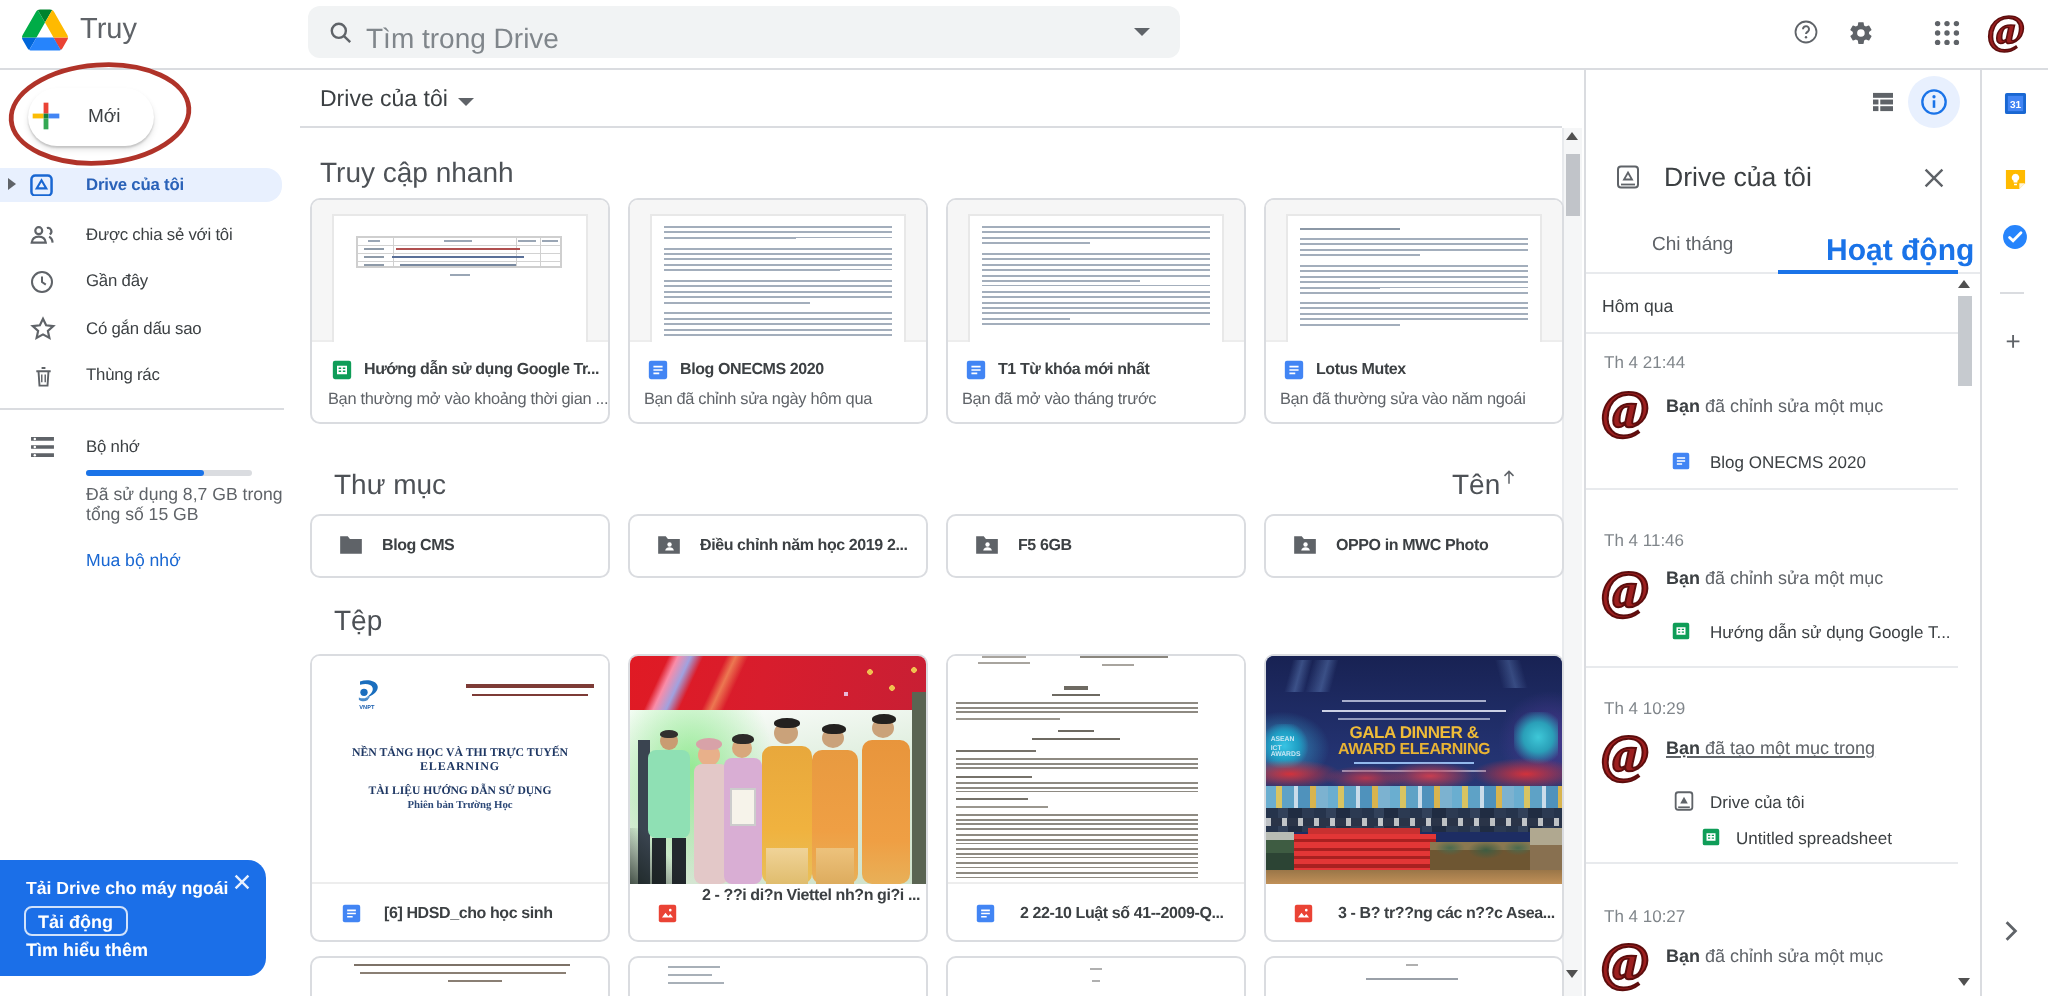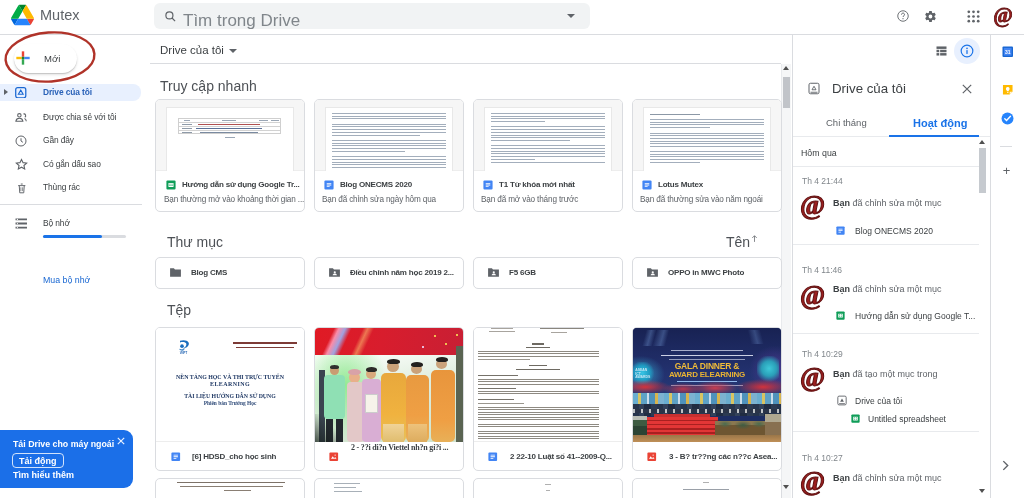--- a/index.html
+++ b/index.html
@@ -27,28 +27,28 @@
 <div class="hline" style="left:0;top:34px;width:1024px;"></div>
 
 <svg class="abs" style="left:11px;top:4px;" width="23" height="22" viewBox="0 0 87.3 78">
   <path fill="#0066da" d="M6.6 66.85l3.85 6.65c.8 1.4 1.95 2.5 3.3 3.3l13.75-23.8H0c0 1.55.4 3.1 1.2 4.5z"></path>
   <path fill="#00ac47" d="M43.65 25L29.9 1.2c-1.35.8-2.5 1.9-3.3 3.3L1.2 48.45A9.06 9.06 0 000 53h27.5z"></path>
   <path fill="#ea4335" d="M73.55 76.8c1.35-.8 2.5-1.9 3.3-3.3l1.6-2.75L86.1 57.5c.8-1.4 1.2-2.95 1.2-4.5H59.798l5.852 11.5z"></path>
   <path fill="#00832d" d="M43.65 25L57.4 1.2C56.05.4 54.5 0 52.9 0H34.4c-1.6 0-3.15.45-4.5 1.2z"></path>
   <path fill="#2684fc" d="M59.8 53H27.5L13.75 76.8c1.35.8 2.9 1.2 4.5 1.2h50.8c1.6 0 3.15-.45 4.5-1.2z"></path>
   <path fill="#ffba00" d="M73.4 26.5L60.7 4.5c-.8-1.4-1.95-2.5-3.3-3.3L43.65 25 59.8 53h27.45c0-1.55-.4-3.1-1.2-4.5z"></path>
 </svg>
-<div class="abs" style="left:40px;top:6.5px;font-size:14.5px;color:#5f6368;">Mutex</div>
+<div class="abs" style="left:40px;top:6.5px;font-size:14.5px;color:#5f6368;">Truy</div>
 
 <div class="abs" style="left:154px;top:3px;width:436px;height:26px;background:#f1f3f4;border-radius:6px;"></div>
 <svg class="abs" style="left:164px;top:10px;" width="13" height="13" viewBox="0 0 24 24">
   <circle cx="10" cy="10" r="6.5" fill="none" stroke="#5f6368" stroke-width="2.2"></circle>
   <path stroke="#5f6368" stroke-width="2.2" d="M14.8 14.8L20.5 20.5"></path>
 </svg>
-<div class="abs" style="left:183px;top:10.5px;font-size:17px;color:#80868b;">Tìm trong Drive</div>
+<div class="abs" style="left:183px;top:10.5px;font-size:14px;color:#80868b;">Tìm trong Drive</div>
 <div class="abs" style="left:567px;top:14px;width:0;height:0;border-left:4px solid transparent;border-right:4px solid transparent;border-top:4.5px solid #5f6368;"></div>
 
 <svg class="abs" style="left:897px;top:10px;" width="12" height="12" viewBox="0 0 24 24">
   <circle cx="12" cy="12" r="10.5" fill="none" stroke="#5f6368" stroke-width="1.8"></circle>
   <path fill="none" stroke="#5f6368" stroke-width="2" d="M9 9.2a3 3 0 115 2.2c-.9.8-2 1.3-2 2.6"></path>
   <circle cx="12" cy="17.3" r="1.2" fill="#5f6368"></circle>
 </svg>
 <svg class="abs" style="left:924px;top:9.5px;" width="13" height="13" viewBox="0 0 24 24">
   <path fill="#5f6368" d="M19.4 13c.04-.33.06-.66.06-1s-.02-.67-.06-1l2.1-1.65a.5.5 0 00.12-.64l-2-3.46a.5.5 0 00-.6-.22l-2.49 1a7.3 7.3 0 00-1.73-1l-.38-2.65A.49.49 0 0013.93 2h-4a.49.49 0 00-.49.42l-.38 2.65c-.63.26-1.2.6-1.73 1l-2.49-1a.5.5 0 00-.6.22l-2 3.46a.5.5 0 00.12.64L4.5 11c-.04.33-.06.66-.06 1s.02.67.06 1l-2.1 1.65a.5.5 0 00-.12.64l2 3.46c.12.22.38.3.6.22l2.49-1c.53.4 1.1.74 1.73 1l.38 2.65c.04.24.24.42.49.42h4c.25 0 .45-.18.49-.42l.38-2.65a7.3 7.3 0 001.73-1l2.49 1c.22.08.48 0 .6-.22l2-3.46a.5.5 0 00-.12-.64zM11.93 15.5a3.5 3.5 0 110-7 3.5 3.5 0 010 7z"></path>
 </svg>
@@ -122,20 +122,21 @@
   </g>
   <g fill="#fff">
     <circle cx="4.6" cy="2.7" r="1.2"></circle>
         <circle cx="4.6" cy="10.5" r="1.2"></circle>
         <circle cx="4.6" cy="18.3" r="1.2"></circle>
   </g>
 </svg>
 <div class="navtxt" style="top:217.5px;">Bộ nhớ</div>
 <div class="abs" style="left:43px;top:235px;width:83px;height:2.6px;background:#dadce0;border-radius:2px;"></div>
 <div class="abs" style="left:43px;top:235px;width:59px;height:2.6px;background:#1a73e8;border-radius:2px;"></div>
+<div class="abs" style="left:43px;top:241.5px;width:112px;font-size:8.8px;line-height:10.6px;color:#5f6368;">Đã sử dụng 8,7 GB trong tổng số 15 GB</div>
 <div class="abs" style="left:43px;top:275px;font-size:8.8px;color:#1967d2;">Mua bộ nhớ</div>
 
 <div class="abs" style="left:0px;top:430px;width:133px;height:58px;background:#1b6fe8;border-radius:0 9px 9px 0;"></div>
 <div class="abs" style="left:13px;top:439px;font-size:8.8px;font-weight:bold;color:#fff;">Tải Drive cho máy ngoái</div>
 <svg class="abs" style="left:117px;top:437px;" width="8" height="8" viewBox="0 0 10 10">
   <path stroke="#e8f0fe" stroke-width="1.5" d="M1 1l8 8M9 1l-8 8"></path>
 </svg>
 <div class="abs" style="left:12px;top:452.5px;width:52px;height:15.5px;border:1.2px solid rgba(255,255,255,.8);border-radius:4px;"></div>
 <div class="abs" style="left:19px;top:456px;font-size:9px;font-weight:bold;color:#fff;">Tải động</div>
 <div class="abs" style="left:13px;top:470px;font-size:9px;font-weight:bold;color:#fff;">Tìm hiểu thêm</div>
@@ -338,21 +339,21 @@
   <div style="position:absolute;left:121px;top:31px;width:11px;height:10px;border-radius:50%;background:#caa27a;"></div>
   <div style="position:absolute;left:120.5px;top:28.5px;width:12px;height:5px;border-radius:50% 50% 40% 40%;background:#23211f;"></div>
   <div style="position:absolute;left:116px;top:42px;width:24px;height:72px;border-radius:5px;background:linear-gradient(to bottom,#e8953c 0%,#ef9f44 70%,#e8b058 100%);"></div>
   <div style="position:absolute;left:141px;top:18px;width:7px;height:96px;background:#5a6452;"></div>
   <div style="position:absolute;left:0;top:86px;width:28px;height:28px;background:linear-gradient(to top right, rgba(20,30,25,.75), rgba(20,30,25,0) 60%);"></div>
 </div>
 <svg class="abs" style="left:329px;top:452px;" width="9.5" height="9.5" viewBox="0 0 24 24">
   <rect x="1" y="1" width="22" height="22" rx="2.5" fill="#ea4335"></rect>
   <path fill="#fff" d="M5 17l4.5-6 3.5 4.5 2.5-3 3.5 4.5zM15.5 9.5a1.7 1.7 0 110-3.4 1.7 1.7 0 010 3.4z"></path>
 </svg>
-<div class="ctitle" style="left:351px;top:443px;font-family:Liberation Serif, serif;">2 - ??i di?n Viettel nh?n gi?i ...</div>
+<div class="ctitle" style="left:351px;top:443px;">2 - ??i di?n Viettel nh?n gi?i ...</div>
 
 <div class="card" style="left:473px;top:327px;height:144px;"></div>
 <div class="abs" style="left:474px;top:328px;width:148px;height:114px;background:#fff;border-bottom:1px solid #ededed;border-radius:4px 4px 0 0;overflow:hidden;">
   <div style="position:absolute;left:17px;top:0px;width:22px;height:1px;background:#a8a49e;"></div>
   <div style="position:absolute;left:15px;top:2.5px;width:26px;height:1px;background:#a8a49e;"></div>
   <div style="position:absolute;left:66px;top:0px;width:44px;height:1.2px;background:#8a867e;"></div>
   <div style="position:absolute;left:77px;top:4px;width:16px;height:1px;background:#a8a49e;"></div>
   <div style="position:absolute;left:58px;top:15px;width:12px;height:1.5px;background:#6e6a62;"></div>
   <div style="position:absolute;left:52px;top:18.8px;width:24px;height:1.5px;background:#6e6a62;"></div>
   <div style="position:absolute;left:4px;top:23px;width:121px;height:7px;background-image:repeating-linear-gradient(to bottom, #8e8a82 0 1px, transparent 1px 2.3px);"></div>
@@ -453,21 +454,21 @@
   <rect x="2" y="1.5" width="20" height="21" rx="3" fill="none" stroke="#5f6368" stroke-width="2"></rect>
   <path fill="none" stroke="#5f6368" stroke-width="1.8" d="M12 7.5l4 7H8z"></path>
   <path stroke="#5f6368" stroke-width="1.8" d="M5 19.5h14"></path>
 </svg>
 <div class="abs" style="left:832px;top:81px;font-size:13.3px;color:#3c4043;">Drive của tôi</div>
 <svg class="abs" style="left:962px;top:83.5px;" width="10" height="10" viewBox="0 0 10 10">
   <path stroke="#5f6368" stroke-width="1.2" d="M0.8 0.8l8.4 8.4M9.2 0.8L0.8 9.2"></path>
 </svg>
 
 <div class="abs" style="left:826px;top:117px;font-size:9.5px;color:#5f6368;">Chi tháng</div>
-<div class="abs" style="left:913px;top:117px;font-size:11px;color:#1a73e8;font-weight:bold;">Hoạt động</div>
+<div class="abs" style="left:913px;top:117px;font-size:15px;color:#1a73e8;font-weight:bold;">Hoạt động</div>
 <div class="hline" style="left:793px;top:136px;width:197px;background:#e8eaed;"></div>
 <div class="abs" style="left:889px;top:134.5px;width:90px;height:2.8px;background:#1a73e8;"></div>
 
 <div class="abs" style="left:801px;top:147.5px;font-size:8.8px;color:#3c4043;">Hôm qua</div>
 <div class="hline" style="left:793px;top:166px;width:186px;background:#e8eaed;"></div>
 
 <div class="abs" style="left:979px;top:140px;width:0;height:0;border-left:3.5px solid transparent;border-right:3.5px solid transparent;border-bottom:4.5px solid #505050;"></div>
 <div class="abs" style="left:978.5px;top:148px;width:7px;height:45px;background:#c6cacf;"></div>
 <div class="abs" style="left:979px;top:489px;width:0;height:0;border-left:3.5px solid transparent;border-right:3.5px solid transparent;border-top:4.5px solid #505050;"></div>
 
@@ -486,21 +487,21 @@
 <div class="acttxt" style="top:284px;"><b style="color:#3c4043;">Bạn</b> đã chỉnh sửa một mục</div>
 <svg class="abs" style="left:836px;top:311px;" width="9" height="9" viewBox="0 0 24 24">
   <rect x="1" y="1" width="22" height="22" rx="2.5" fill="#0f9d58"></rect>
   <path fill="#fff" d="M6 7h12v10H6zm2 2v1.8h3V9zm5 0v1.8h3V9zm-5 3.6v1.8h3v-1.8zm5 0v1.8h3v-1.8z"></path>
 </svg>
 <div class="actitem" style="left:855px;top:311px;">Hướng dẫn sử dụng Google T...</div>
 <div class="hline" style="left:793px;top:333px;width:186px;background:#e8eaed;"></div>
 
 <div class="tstamp" style="top:349px;text-align:center;">Th 4 10:29</div>
 <div class="avat" style="top:362px;">@</div>
-<div class="acttxt" style="top:369px;"><b style="color:#3c4043;">Bạn</b> đã tạo một mục trong</div>
+<div class="acttxt" style="top:369px;text-decoration:underline;"><b style="color:#3c4043;">Bạn</b> đã tạo một mục trong</div>
 <svg class="abs" style="left:837px;top:395px;" width="10" height="11" viewBox="0 0 24 24">
   <rect x="2" y="1.5" width="20" height="21" rx="3" fill="none" stroke="#5f6368" stroke-width="2.2"></rect>
   <path fill="#5f6368" d="M12 7l4.5 8h-9z"></path>
   <path stroke="#5f6368" stroke-width="2" d="M5 19.5h14"></path>
 </svg>
 <div class="actitem" style="left:855px;top:396px;">Drive của tôi</div>
 <svg class="abs" style="left:851px;top:414px;" width="9" height="9" viewBox="0 0 24 24">
   <rect x="1" y="1" width="22" height="22" rx="2.5" fill="#0f9d58"></rect>
   <path fill="#fff" d="M6 7h12v10H6zm2 2v1.8h3V9zm5 0v1.8h3V9zm-5 3.6v1.8h3v-1.8zm5 0v1.8h3v-1.8z"></path>
 </svg>

